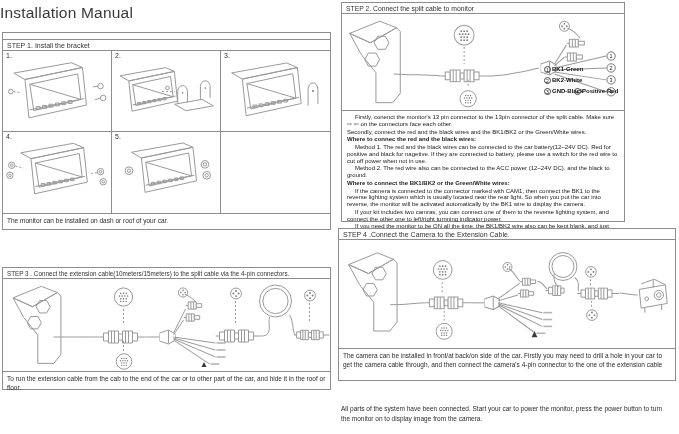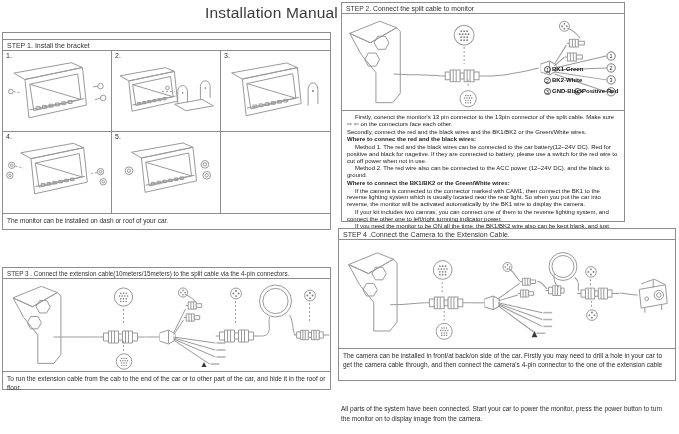--- a/index.html
+++ b/index.html
@@ -1,18 +1,18 @@
 <!DOCTYPE html>
 <html><head>
 <meta charset="utf-8">
 <style>
   html,body{margin:0;padding:0;background:#fff;}
   .page{position:relative;width:679px;height:434px;background:#fff;overflow:hidden;
         font-family:"Liberation Sans",sans-serif;color:#2f2f2f;}
-  .title{position:absolute;left:0;top:4px;width:338px;text-align:right;
+  .title{position:absolute;left:0;top:4px;width:338px;text-align:left;
          font-size:15.5px;letter-spacing:.2px;color:#3a3a3a;}
   .box{position:absolute;border:1px solid #8d8d8d;background:#fff;box-sizing:border-box;}
   .strip{height:6px;border-bottom:1px solid #8d8d8d;}
   .hdr{border-bottom:1px solid #8d8d8d;font-size:7px;color:#333;padding:2px 3px 1px 4px;
        white-space:nowrap;overflow:hidden;}
   .cap{border-top:1px solid #8d8d8d;font-size:6.5px;color:#2b2b2b;padding:3px 4px 0 4px;line-height:1.35;}
   
   .grid{display:grid;grid-template-columns:1fr 1fr 1fr;grid-template-rows:81px 81px;}
   .cell{position:relative;box-sizing:border-box;}
   .cell.br{border-right:1px solid #8d8d8d;}

